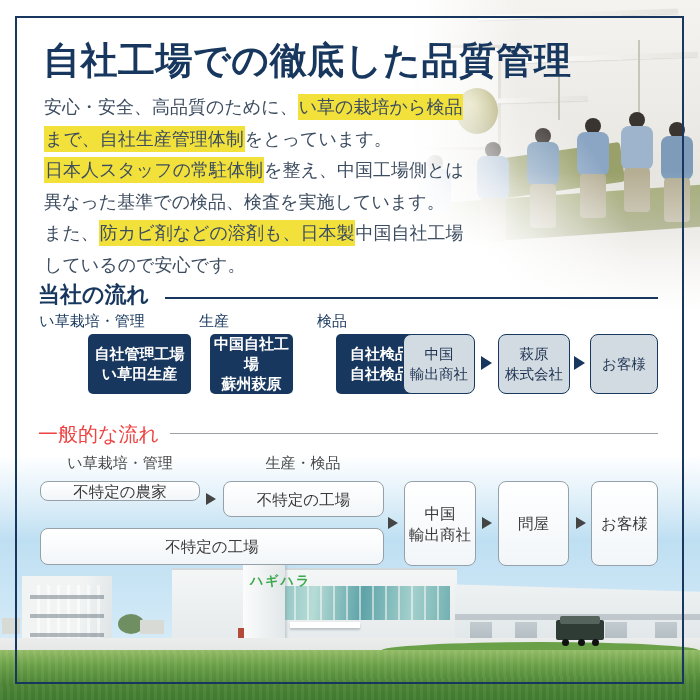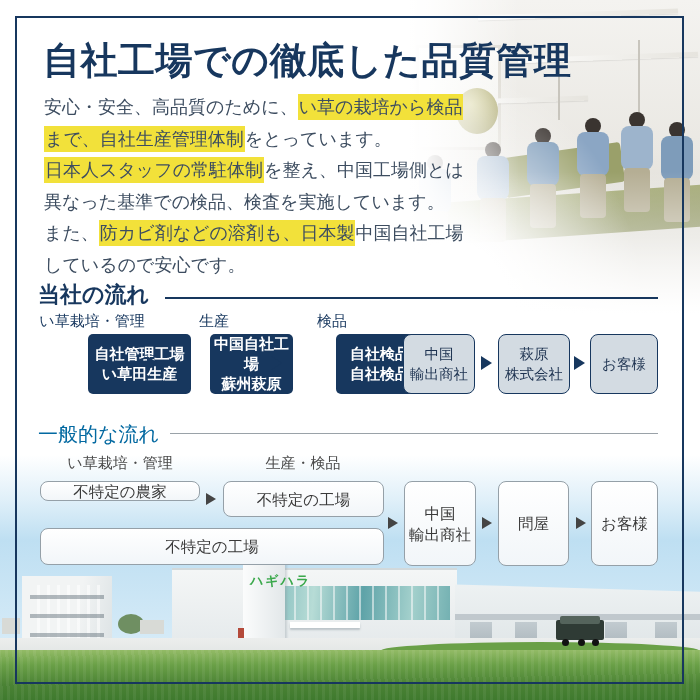--- a/index.html
+++ b/index.html
@@ -10,21 +10,21 @@
          border:2px solid #17375e;box-sizing:border-box;z-index:6;}
   
   #title{position:absolute;left:43px;top:36px;font-size:37px;font-weight:bold;
          color:#17375e;letter-spacing:.5px;z-index:3;white-space:nowrap;}
   #intro{position:absolute;left:44px;top:92px;z-index:3;}
   #intro .ln{height:31.6px;line-height:31.6px;font-size:18px;color:#3d4d60;white-space:nowrap;}
   #intro .hl{background:#f2e13a;padding:3px 1px;}
   
   .sec-h1{position:absolute;left:38px;top:280px;font-size:22px;font-weight:bold;color:#17375e;z-index:3;text-align:center;}
   .sec-line1{position:absolute;left:165px;top:297px;width:493px;height:2px;background:#17375e;z-index:3;}
-  .sec-h2{position:absolute;left:38px;top:421px;font-size:20px;color:#0369a1;z-index:3;}
+  .sec-h2{position:absolute;left:38px;top:421px;font-size:20px;color:#ef4444;z-index:3;}
   .sec-line2{position:absolute;left:170px;top:433px;width:488px;height:1px;background:#9aa2a8;z-index:3;}
   .stage{position:absolute;transform:translateX(-50%);font-size:15px;white-space:nowrap;z-index:3;}
   .stage.navy{color:#17375e;top:312px;}
   .stage.gray{color:#4a4a4a;top:454px;}
   .fbox{position:absolute;display:flex;flex-direction:column;align-items:center;justify-content:center;
         box-sizing:border-box;text-align:center;z-index:3;}
   .fbox span{display:block;line-height:20px;}
   .dark{background:#17375e;color:#fff;border-radius:5px;font-weight:bold;font-size:15px;top:334px;height:60px;margin-left:48px;}
   .lite{background:#d3dbe2;color:#1d3250;border:1.5px solid #17375e;border-radius:8px;font-size:14.5px;top:334px;height:60px;}
   .gen{background:linear-gradient(180deg,#ffffff,#f2f6f9);color:#3a3a3a;border:1px solid #95a0a8;

